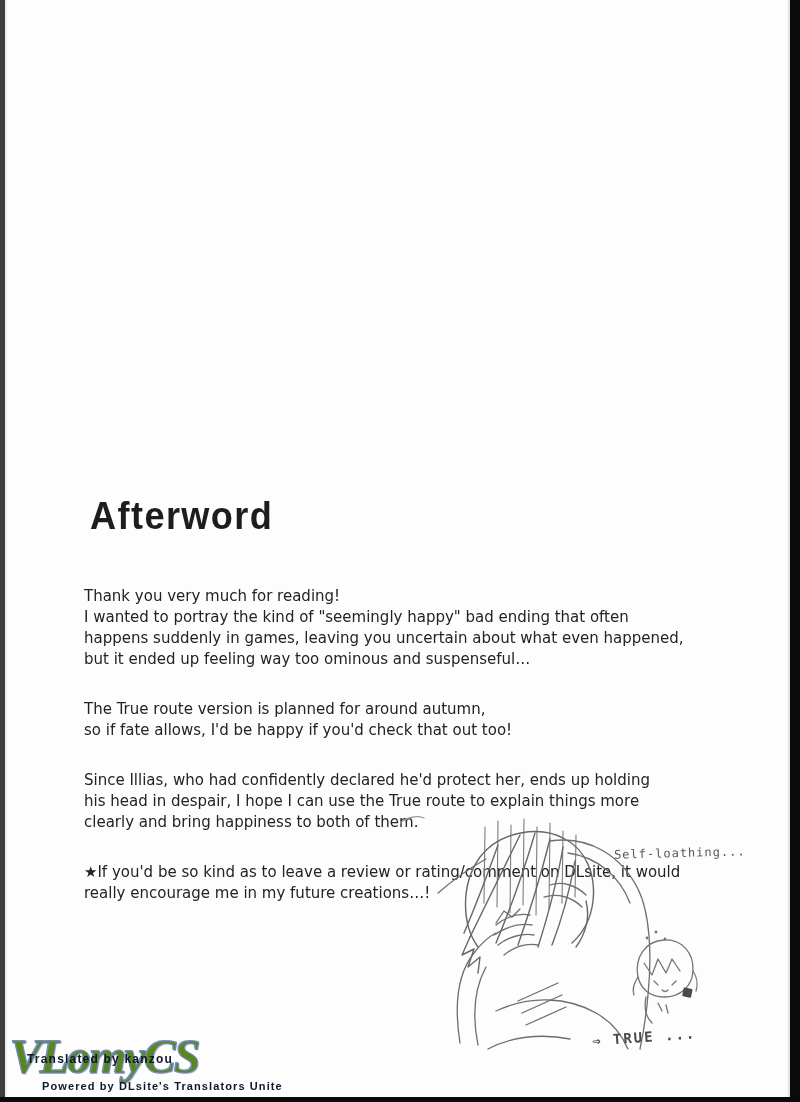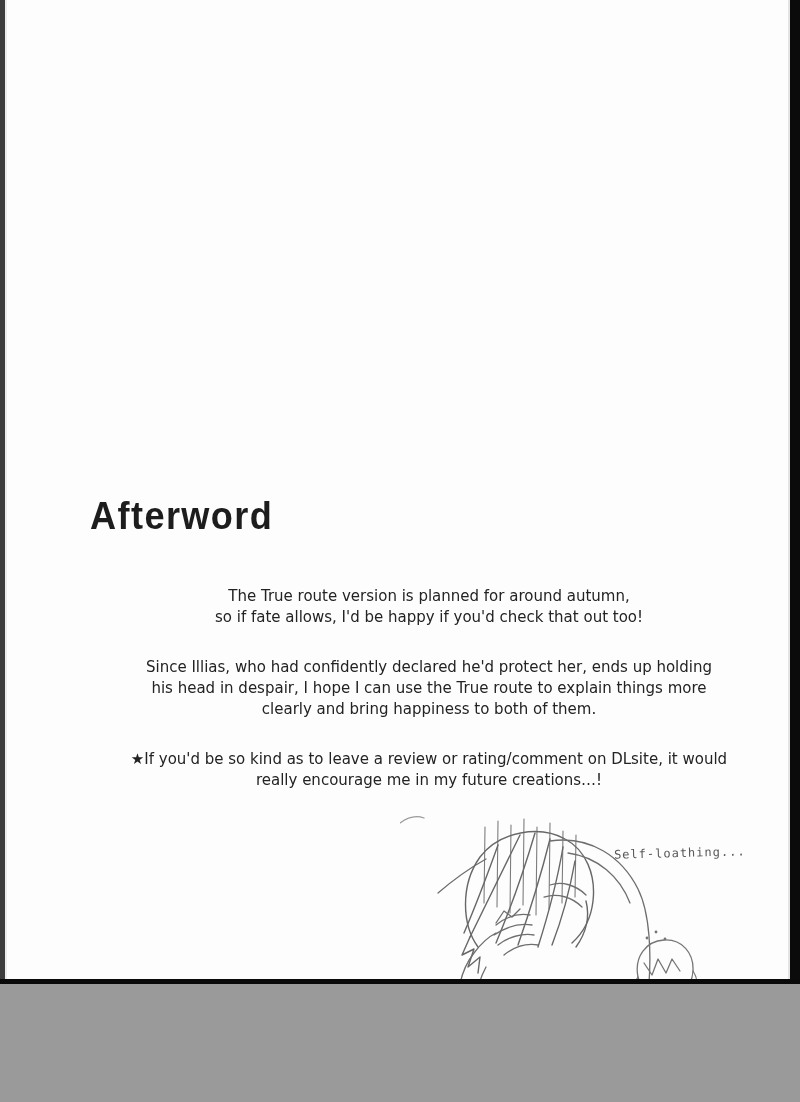--- a/index.html
+++ b/index.html
@@ -1,18 +1,18 @@
 <!DOCTYPE html>
 <html><head>
 <meta charset="utf-8">
 <style>
   html,body{margin:0;padding:0;background:#9a9a9a;}
   .canvas{
-    position:relative;width:800px;height:984px;background:#fdfdfd;
-    overflow:hidden;font-family:"Liberation Sans",sans-serif;text-align:center;
+    position:relative;width:800px;height:1102px;background:#fdfdfd;
+    overflow:hidden;font-family:"Liberation Sans",sans-serif;
   }
   
   .edge{position:absolute;z-index:6;}
   .edge-left{left:0;top:0;width:5px;height:100%;background:#3d3d3d;border-right:2px solid #ededed;}
   .edge-right{right:0;top:0;width:10px;height:100%;background:#0b0b0b;border-left:2px solid #e3e3e3;}
   .edge-bottom{left:0;bottom:0;width:100%;height:5px;background:#0a0a0a;}
   
   .title{
     position:absolute;left:90px;top:494px;margin:0;
     font-size:38px;font-weight:bold;letter-spacing:1.5px;color:#1d1d1d;
@@ -47,20 +47,24 @@
 
 <div class="canvas">
 
   <div class="edge edge-left"></div>
   <div class="edge edge-right"></div>
   <div class="edge edge-bottom"></div>
 
   <h1 class="title">Afterword</h1>
 
   <div class="body-text">
+    <p>Thank you very much for reading!
+I wanted to portray the kind of "seemingly happy" bad ending that often
+happens suddenly in games, leaving you uncertain about what even happened,
+but it ended up feeling way too ominous and suspenseful…</p>
     <p>The True route version is planned for around autumn,
 so if fate allows, I'd be happy if you'd check that out too!</p>
     <p>Since Illias, who had confidently declared he'd protect her, ends up holding
 his head in despair, I hope I can use the True route to explain things more
 clearly and bring happiness to both of them.</p>
     <p>★If you'd be so kind as to leave a review or rating/comment on DLsite, it would
 really encourage me in my future creations…!</p>
   </div>
 
   <svg class="sketch" viewBox="0 0 380 260" fill="none" stroke="#6e6e6e" stroke-width="1.3" stroke-linecap="round" stroke-linejoin="round">

